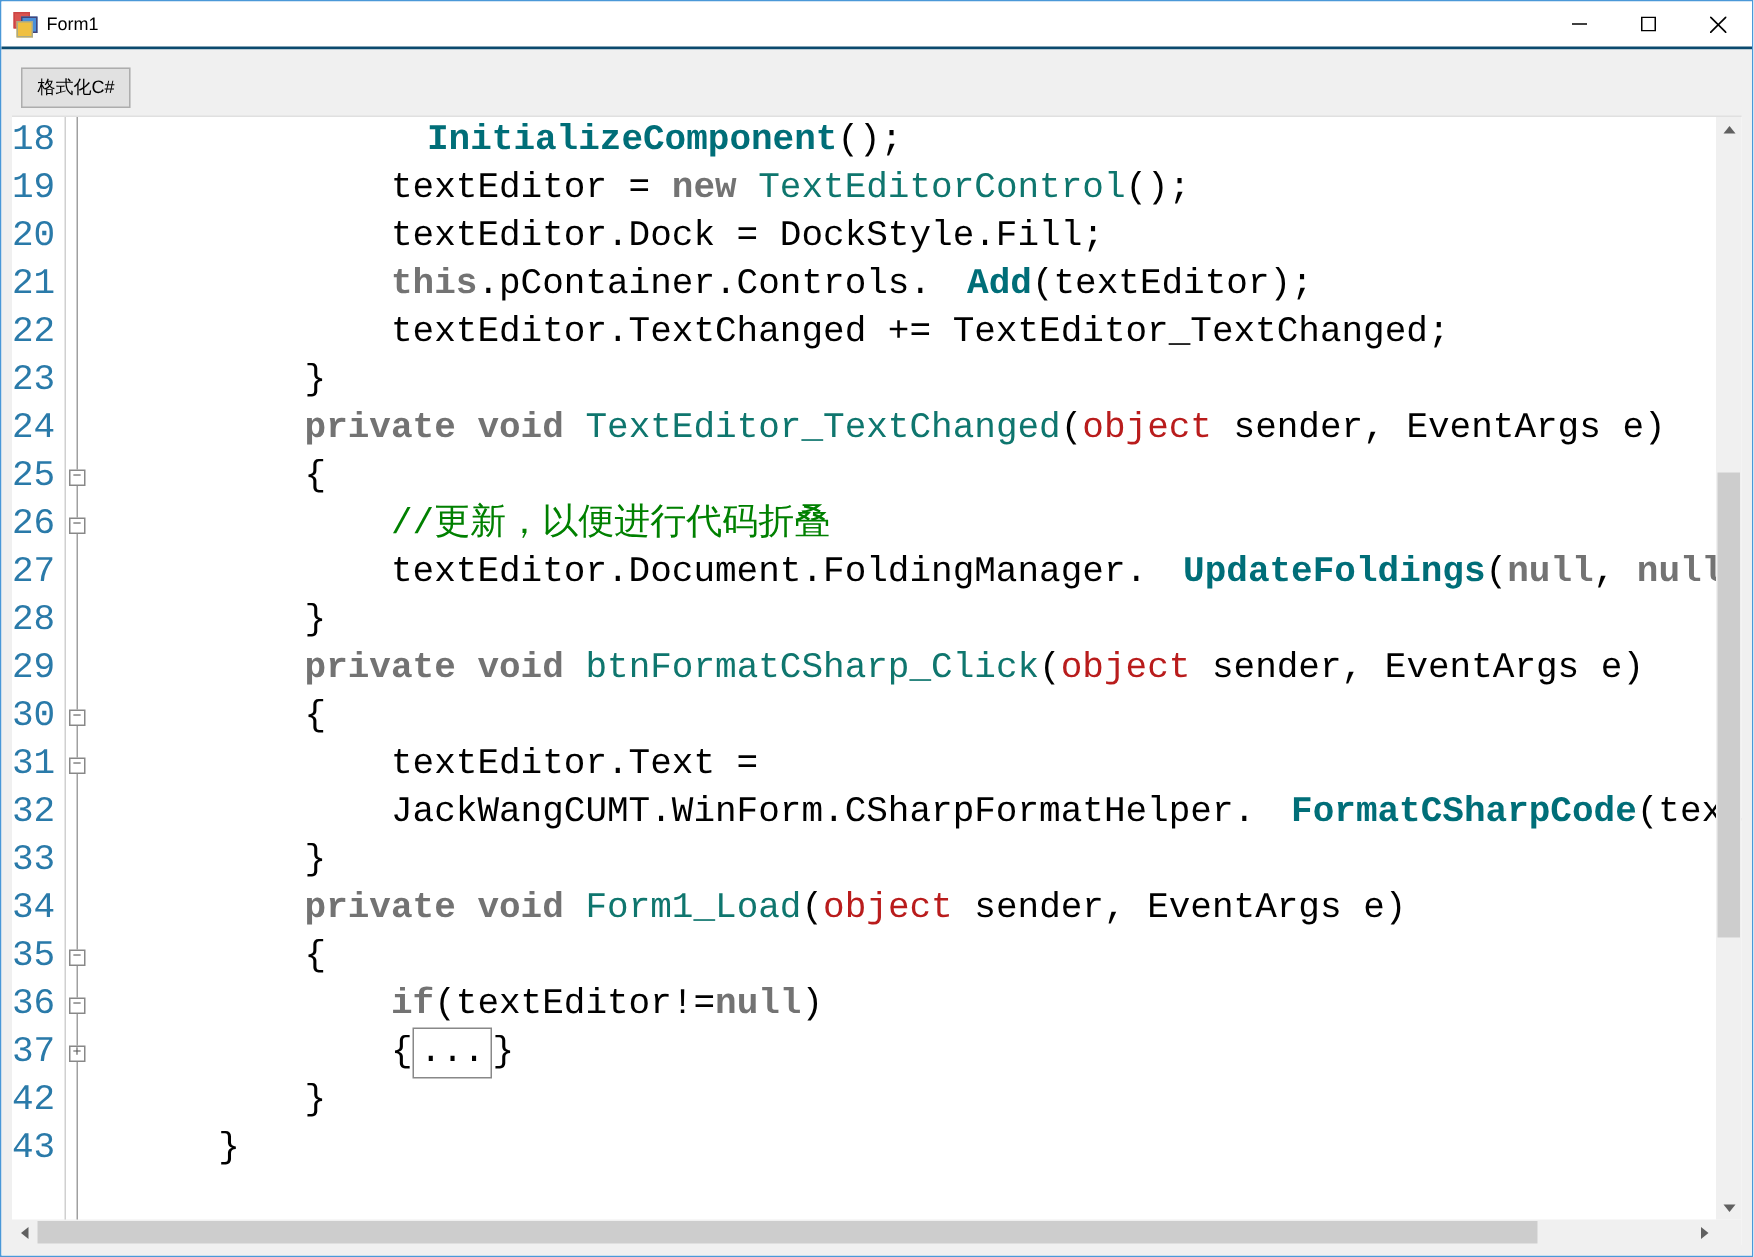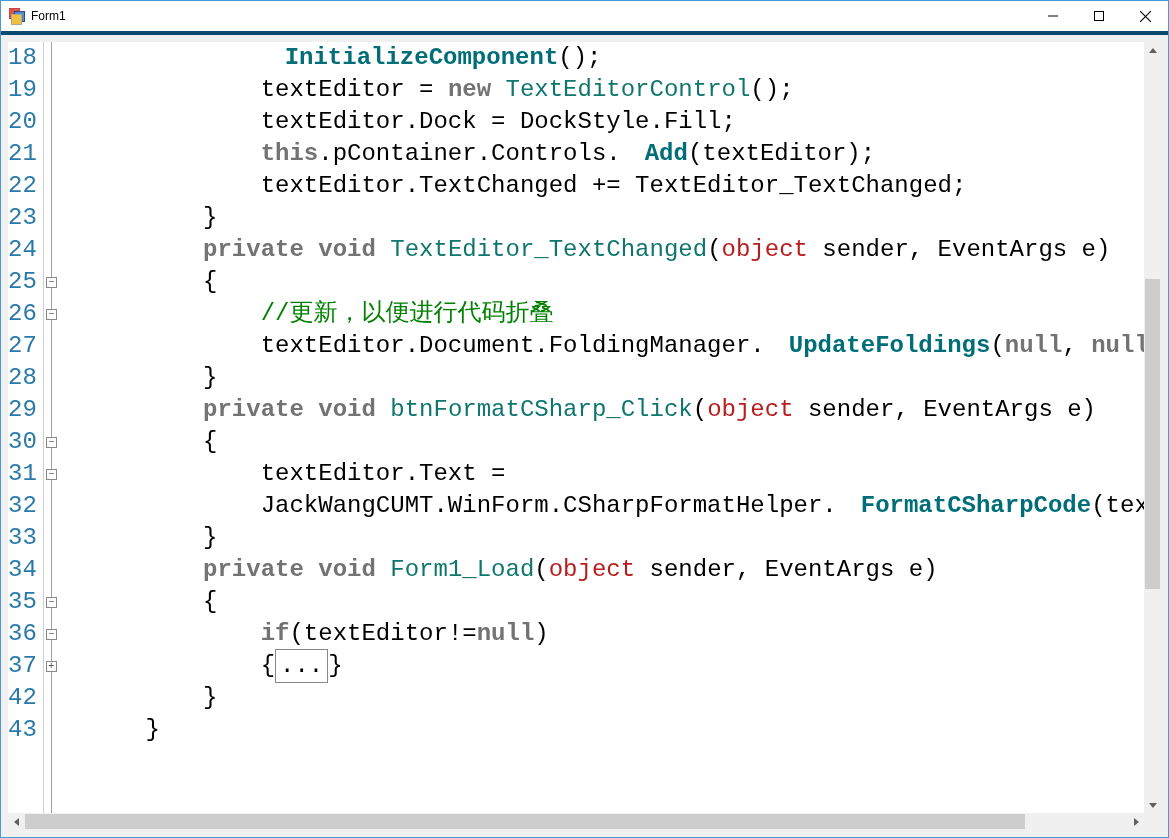--- a/index.html
+++ b/index.html
@@ -19,21 +19,21 @@
     display: flex;
     flex-direction: column;
     background: #ffffff;
   }
   
   .titlebar {
     height: 30px;
     background: #ffffff;
     display: flex;
     align-items: center;
-    border-bottom: 4px solid #0c4a6e;
+    border-bottom: 2px solid #0c4a6e;
   }
   .titlebar .icon {
     width: 16px;
     height: 16px;
     margin: 0 6px 0 8px;
     display: inline-block;
     position: relative;
   }
   .titlebar .icon .sq {
     position: absolute;
@@ -267,20 +267,23 @@
     <div class="winbtn close">
       <svg viewBox="0 0 10 10">
           <line x1="0" y1="0" x2="10" y2="10" stroke="#000" stroke-width="1"></line>
           <line x1="10" y1="0" x2="0" y2="10" stroke="#000" stroke-width="1"></line>
         </svg>
     </div>
   </div>
 
   <div class="body-pad">
 
+    <div class="toolbar">
+      <button>格式化C#</button>
+    </div>
 
     <div class="editor-border">
       <div class="editor-scroll">
         <div class="editor">
 
           
           <div class="gutter-num" id="gutter-num"><div class="num-line">18</div><div class="num-line">19</div><div class="num-line">20</div><div class="num-line">21</div><div class="num-line">22</div><div class="num-line">23</div><div class="num-line">24</div><div class="num-line">25</div><div class="num-line">26</div><div class="num-line">27</div><div class="num-line">28</div><div class="num-line">29</div><div class="num-line">30</div><div class="num-line">31</div><div class="num-line">32</div><div class="num-line">33</div><div class="num-line">34</div><div class="num-line">35</div><div class="num-line">36</div><div class="num-line">37</div><div class="num-line">42</div><div class="num-line">43</div></div>
 
           
           <div class="gutter-fold">

